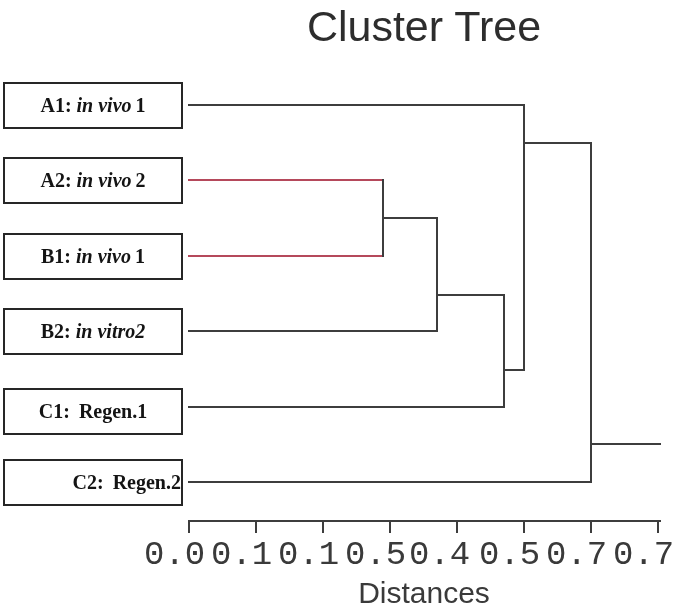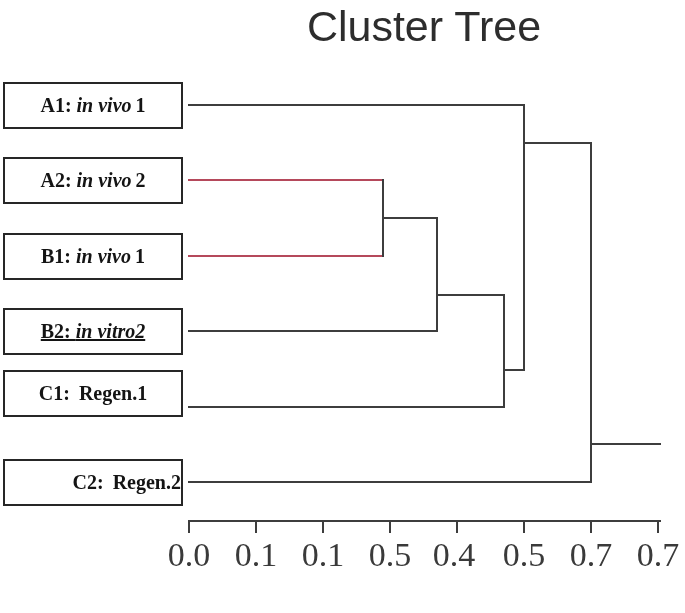--- a/index.html
+++ b/index.html
@@ -25,23 +25,23 @@
   .red{background:#b5495b;}
   .leafbox{
     position:absolute;left:3px;width:176px;height:43px;
     border:2px solid #262626;background:#ffffff;
     display:flex;align-items:center;justify-content:center;
     font-family:"Liberation Serif",serif;font-weight:bold;
     font-size:20px;color:#141414;white-space:nowrap;
   }
   .leafbox .it{font-style:italic;}
   .ticklabel{
-    position:absolute;width:90px;text-align:center;
+    position:absolute;width:90px;text-align:left;
     font-size:34px;color:#3a3a3a;
-    font-family:Liberation Serif, serif;
+    font-family:Liberation Mono, monospace;
   }
 </style>
 </head>
 <body>
 
 <div id="canvas">
   <div class="title">Cluster Tree</div>
   <div id="plot">
       <div class="hline" style="left: 188px; top: 104px; width: 336px;"></div>
       <div class="hline red" style="left: 188px; top: 179px; width: 195.3px;"></div>
@@ -63,24 +63,24 @@
   <div id="leafboxes">
       <div class="leafbox" style="top: 82px;">
         <span>A1: <span class="it">in vivo</span> 1</span>
       </div>
       <div class="leafbox" style="top: 157px;">
         <span>A2: <span class="it">in vivo</span> 2</span>
       </div>
       <div class="leafbox" style="top: 233px;">
         <span>B1: <span class="it">in vivo</span> 1</span>
       </div>
-      <div class="leafbox" style="top: 308px; text-decoration: underline;">
+      <div class="leafbox" style="top: 308px;">
         <span>B2: <span class="it">in vitro2</span></span>
       </div>
-      <div class="leafbox" style="top: 370px;">
+      <div class="leafbox" style="top: 388px;">
         <span>C1:  Regen.1</span>
       </div>
       <div class="leafbox" style="top: 459px; justify-content: flex-end;">
         <span>C2:  Regen.2</span>
       </div>
     </div>
   <div id="axis">
       <div class="hline" style="left: 188px; top: 520px; width: 473.35px;"></div>
       <div class="vline" style="left: 188px; top: 520px; height: 13px;"></div>
       <div class="ticklabel" style="left: 144px; top: 536px;">0.0</div>
@@ -92,13 +92,14 @@
       <div class="ticklabel" style="left: 345px; top: 536px;">0.5</div>
       <div class="vline" style="left: 456px; top: 520px; height: 13px;"></div>
       <div class="ticklabel" style="left: 409px; top: 536px;">0.4</div>
       <div class="vline" style="left: 523px; top: 520px; height: 13px;"></div>
       <div class="ticklabel" style="left: 479px; top: 536px;">0.5</div>
       <div class="vline" style="left: 590px; top: 520px; height: 13px;"></div>
       <div class="ticklabel" style="left: 546px; top: 536px;">0.7</div>
       <div class="vline" style="left: 657px; top: 520px; height: 13px;"></div>
       <div class="ticklabel" style="left: 613px; top: 536px;">0.7</div>
     </div>
+  <div class="xlabel">Distances</div>
 </div>
 
 </body></html>

